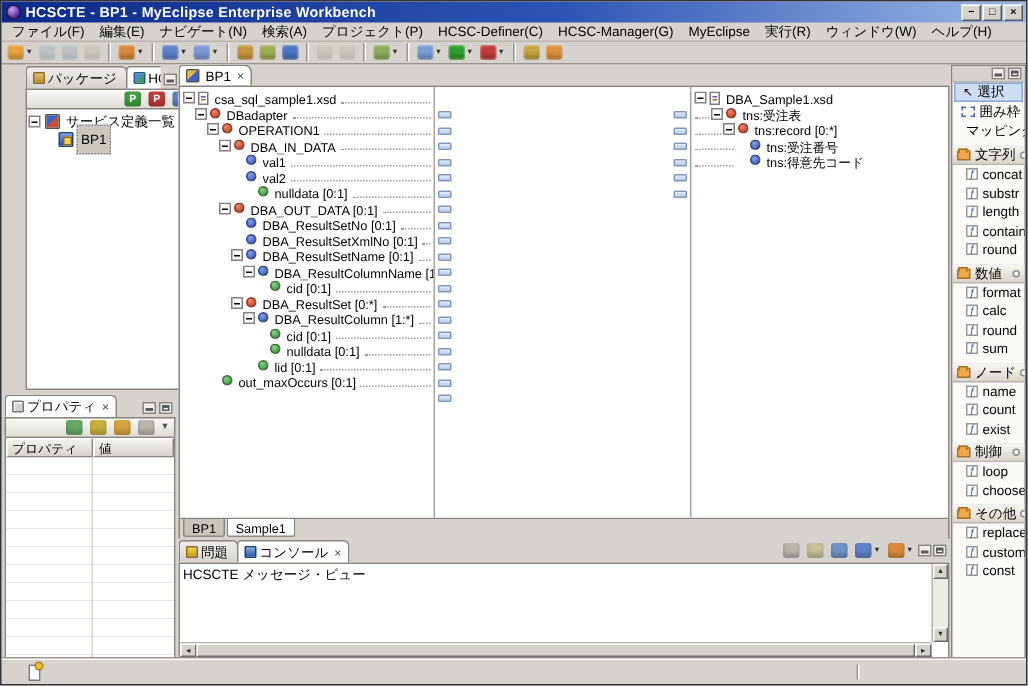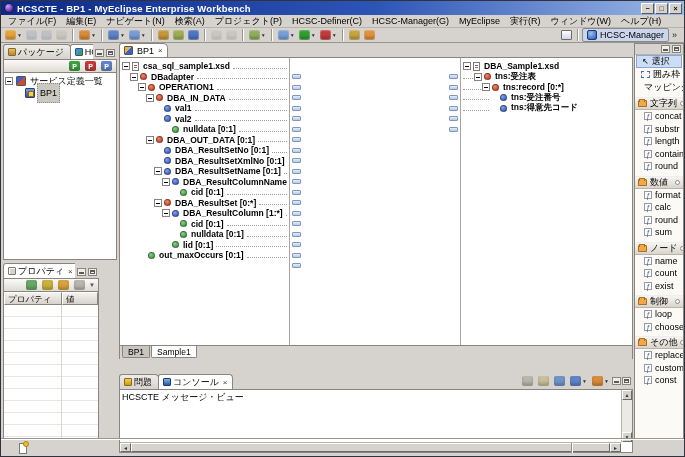--- a/index.html
+++ b/index.html
@@ -83,21 +83,21 @@
   .ed-tab{display:flex;align-items:center;height:14px;padding:0 4px;background:#fff;border:1px solid #8a867f;
     border-bottom:none;border-radius:3px 5px 0 0;}
   .ed-tab-icon{width:9px;height:9px;border-radius:1px;margin-right:2px;
     background:linear-gradient(135deg,#e8b43a 0 45%,#3a62c8 45% 100%);border:1px solid #555;}
   .map-region{display:flex;border:1px solid #8a867f;background:#fff;position:relative;}
   .tree-pane{position:relative;overflow:hidden;background:#fff;padding-top:3px;}
   .tree-pane.src{width:170px;border-right:1px solid #a9a59c;}
   .tree-pane.tgt{width:172px;border-left:1px solid #a9a59c;}
   .port-col{width:13px;position:relative;flex:none;background:#fff;}
   .map-canvas{flex:1;background:#fff;}
-  .trow{display:flex;align-items:center;height:10.5px;white-space:nowrap;overflow:hidden;font-weight:bold;}
+  .trow{display:flex;align-items:flex-start;height:10.5px;white-space:nowrap;overflow:hidden;}
   .tind{flex:none;}
   .nicon{width:7px;height:7px;border-radius:50%;flex:none;margin:0 2px 0 1px;border:1px solid rgba(0,0,0,.35);}
   .n-complex{background:radial-gradient(circle at 35% 30%,#f08a6a,#c03418);}
   .n-element{background:radial-gradient(circle at 35% 30%,#86a2e8,#2a50b8);}
   .n-attr{background:radial-gradient(circle at 35% 30%,#8ed08e,#2e8e2e);}
   .n-xsd{border-radius:0;width:7px;height:9px;background:#fff;border:1px solid #7a7a7a;position:relative;}
   .n-xsd::after{content:"";position:absolute;left:1px;top:2px;right:1px;height:1px;background:#7a4ab0;box-shadow:0 2px 0 #b06a2a;}
   .tlabel{font-size:8.5px;padding:0 2px;flex:none;}
   .leader-r{flex:1;border-bottom:1px dotted #9a9a9a;margin:0 2px 0 1px;align-self:center;height:5px;}
   .leader-l{flex:none;border-bottom:1px dotted #9a9a9a;margin:0 1px 0 2px;align-self:center;height:5px;}
@@ -246,34 +246,23 @@
           <span class="dd">▼</span>
         </span>
         <span class="tb-sep"></span>
         <span class="tbtn">
           <span class="tico" style="background: rgb(200, 164, 60);"></span>
         </span>
         <span class="tbtn">
           <span class="tico" style="background: rgb(224, 145, 60);"></span>
         </span>
       </div>
-    <div class="tb-right">
-      <span class="tbtn">
-        <span class="persp-icon"></span>
-      </span>
-      <span class="tb-sep"></span>
-      <span class="persp-active">
-        <span class="persp-icon2"></span>
-        <span>HCSC-Manager</span>
-      </span>
-      <span class="persp-more">»</span>
-    </div>
   </div>
 
-  <div class="view" style="left:2px;top:42px;width:114px;height:217px;">
+  <div class="view" style="left:16px;top:42px;width:114px;height:217px;">
     <div class="view-tabs">
       <div class="tabs" id="explorer-tabs">
           <div class="tab">
             <span class="tab-icon explorer-tabicon-0"></span>
             <span class="tab-label">パッケージ</span>
           </div>
           <div class="tab active">
             <span class="tab-icon explorer-tabicon-1"></span>
             <span class="tab-label">HCSCTE</span>
           </div>
@@ -302,21 +291,21 @@
           <span class="elabel">サービス定義一覧</span>
         </div>
         <div class="erow child selected">
           <span class="eicon bp1-icon"></span>
           <span class="elabel">BP1</span>
         </div>
       </div>
     </div>
   </div>
 
-  <div class="view" style="left:2px;top:261px;width:96px;height:177px;">
+  <div class="view" style="left:2px;top:261px;width:114px;height:177px;">
     <div class="view-tabs">
       <div class="tabs" id="props-tabs">
           <div class="tab active">
             <span class="tab-icon props-tabicon-0"></span>
             <span class="tab-label">プロパティ</span>
             <span class="tab-close">×</span>
           </div>
         </div>
       <div class="view-minmax" id="props-minmax">
           <span class="mm mm-min"></span>
@@ -554,21 +543,21 @@
             <span class="nicon n-element"></span>
             <span class="tlabel">tns:得意先コード</span>
           </div>
         </div>
     </div>
     <div class="subtabs" id="editor-subtabs">
         <div class="subtab">BP1</div>
         <div class="subtab active">Sample1</div>
       </div>
 
-    <div style="position:relative;height:80px;margin-top:14px;">
+    <div style="position:relative;height:80px;">
       <div class="view-tabs" style="height:16px;">
         <div class="tabs" id="console-tabs">
             <div class="tab">
               <span class="tab-icon console-tabicon-0"></span>
               <span class="tab-label">問題</span>
             </div>
             <div class="tab active">
               <span class="tab-icon console-tabicon-1"></span>
               <span class="tab-label">コンソール</span>
               <span class="tab-close">×</span>

